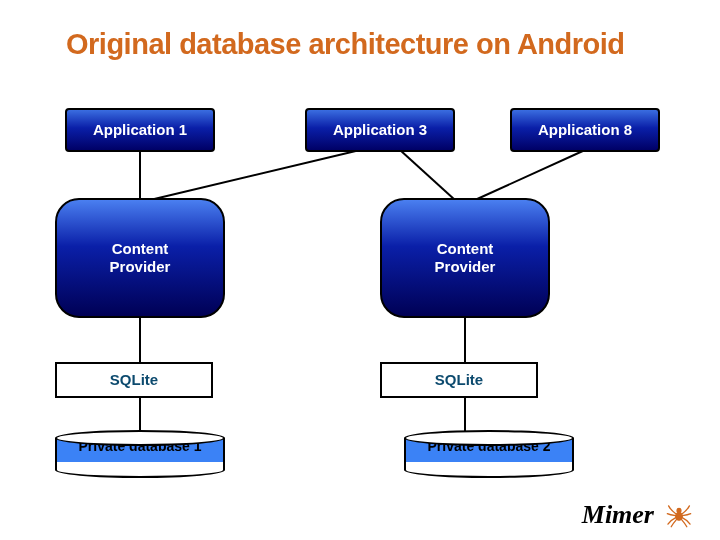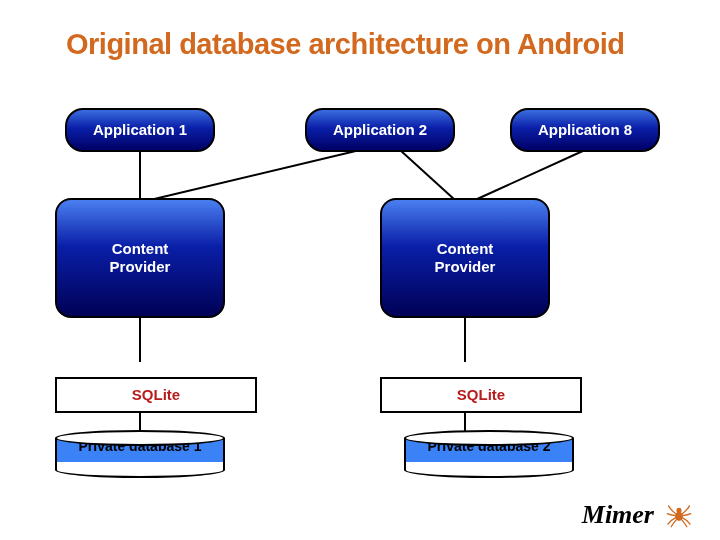--- a/index.html
+++ b/index.html
@@ -24,51 +24,50 @@
   .stage {
     position: absolute;
     top: 0;
     left: 0;
     width: 720px;
     height: 540px;
   }
   .box {
     position: absolute;
     border: 2px solid #000;
-    border-radius: 18px;
+    border-radius: 4px;
     display: flex;
     align-items: center;
     justify-content: center;
     text-align: center;
     font-size: 15px;
     font-weight: bold;
     padding: 4px 8px;
     line-height: 1.2;
   }
   .app-box {
     background: linear-gradient(to bottom, #3a6de0 0%, #0a1fa8 45%, #000066 100%);
     color: #fff;
     width: 150px;
     height: 44px;
   }
   .cp-box {
     background: linear-gradient(to bottom, #4a7ff0 0%, #0a1fa8 40%, #000055 100%);
     color: #fff;
     width: 170px;
     height: 120px;
-    border-radius: 16px;
+    border-radius: 24px;
   }
   .sqlite-box {
     background: #fff;
-    color: #b91c1c;
-    width: 202px;
+    color: #0c4a6e;
+    width: 158px;
     height: 36px;
     border-radius: 0;
     border: 2px solid #000;
-    margin-top: 15px;
   }
   .cylinder {
     position: absolute;
     width: 170px;
     height: 48px;
   }
   .cylinder .body {
     position: absolute;
     top: 8px;
     left: 0;
@@ -152,21 +151,21 @@
     <line x1="360" y1="150" x2="150" y2="200" stroke="#000" stroke-width="2"></line>
     <line x1="400" y1="150" x2="455" y2="200" stroke="#000" stroke-width="2"></line>
     <line x1="585" y1="150" x2="475" y2="200" stroke="#000" stroke-width="2"></line>
     <line x1="140" y1="318" x2="140" y2="362" stroke="#000" stroke-width="2"></line>
     <line x1="465" y1="318" x2="465" y2="362" stroke="#000" stroke-width="2"></line>
     <line x1="140" y1="398" x2="140" y2="435" stroke="#000" stroke-width="2"></line>
     <line x1="465" y1="398" x2="465" y2="435" stroke="#000" stroke-width="2"></line>
   </svg>
 
   <div class="box app-box" style="left:65px; top:108px;">Application 1</div>
-  <div class="box app-box" style="left:305px; top:108px;">Application 2</div>
+  <div class="box app-box" style="left:305px; top:108px;">Application 3</div>
   <div class="box app-box" style="left:510px; top:108px;">Application 8</div>
 
   <div class="box cp-box" style="left:55px; top:198px; white-space:pre-line;">Content
 Provider</div>
   <div class="box cp-box" style="left:380px; top:198px; white-space:pre-line;">Content
 Provider</div>
 
   <div class="box sqlite-box" style="left:55px; top:362px;">SQLite</div>
   <div class="box sqlite-box" style="left:380px; top:362px;">SQLite</div>
 

